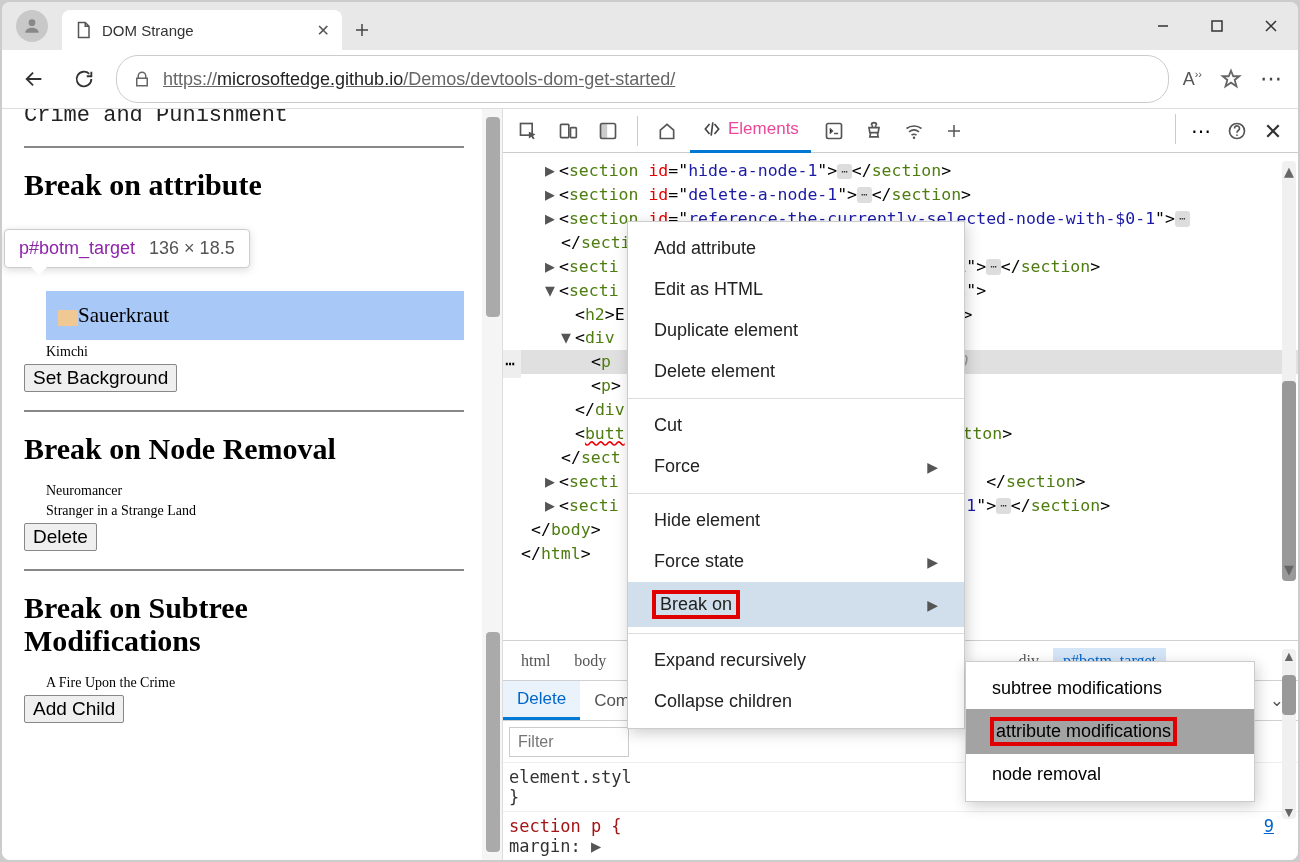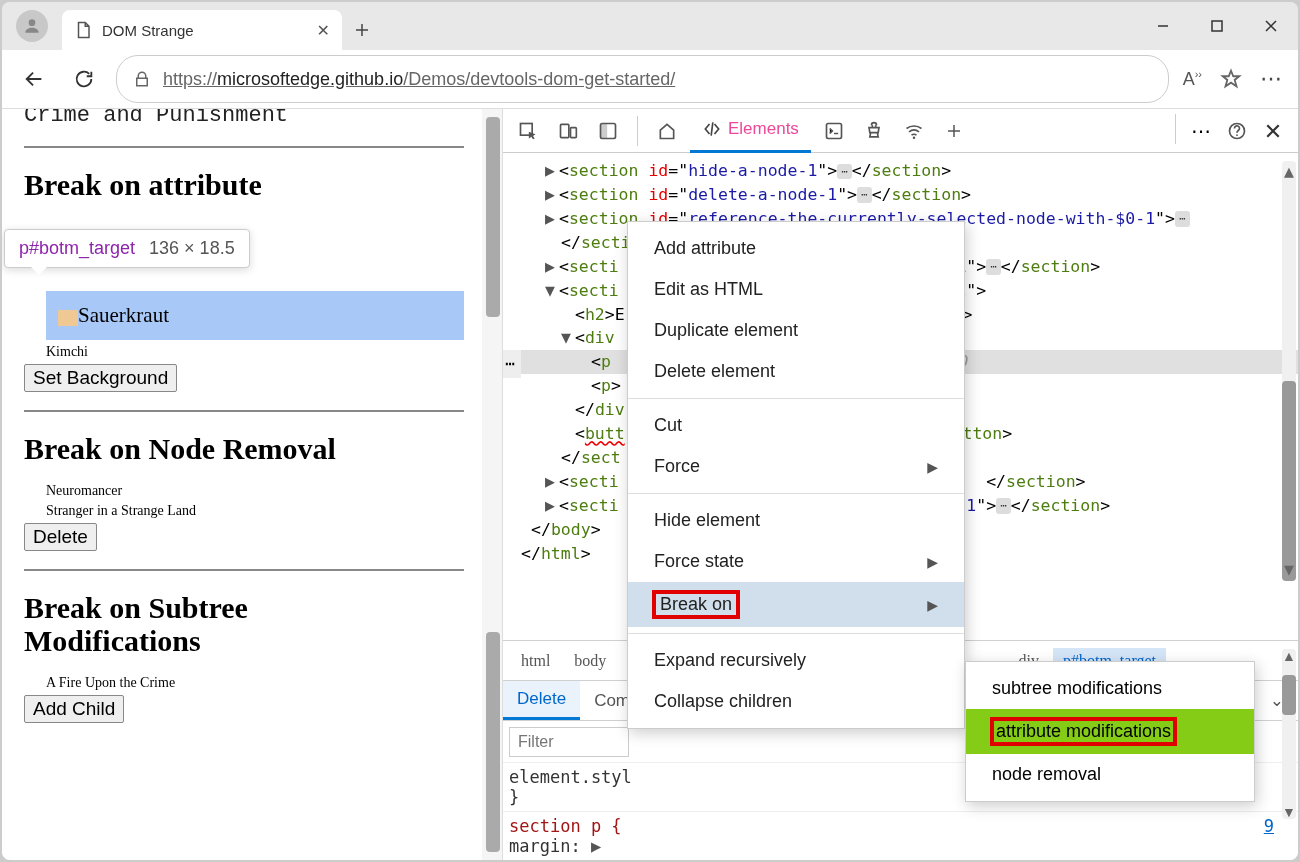--- a/index.html
+++ b/index.html
@@ -81,21 +81,21 @@
   
   
   .ctx { position: absolute; background: #fff; border: 1px solid #ccc; box-shadow: 2px 4px 14px rgba(0,0,0,.2); font-size: 18px; color: #222; padding: 6px 0; z-index:10;}
   .ctx-item { padding: 10px 26px; display: flex; align-items: center; justify-content: space-between; gap: 40px; white-space:nowrap;}
   .ctx-item.dis { color: #aaa; }
   .ctx-item.hl { background: #d0dfeb; }
   .ctx-sep { border-top: 1px solid #ddd; margin: 6px 0; }
   .ctx .arrow { color:#555; font-size:14px;}
   
   .submenu { position: absolute; background: #fff; border: 1px solid #ccc; box-shadow: 2px 4px 14px rgba(0,0,0,.2); font-size: 18px; padding: 6px 0; z-index:11;}
-  .submenu .ctx-item.hl { background: #84cc16; }
+  .submenu .ctx-item.hl { background: #a3a3a3; }
   .redbox { outline: 4px solid #e00000; outline-offset: -2px; }
   
   .mini-scroll { position:absolute; right:2px; width:14px; background:#f0f0f0; border-radius:4px;}
   .mini-thumb { background:#999; border-radius:4px; width:100%;}
   .link { color:#0066cc; text-decoration:underline;}
 </style>
 </head>
 <body>
 
 <div class="window">

